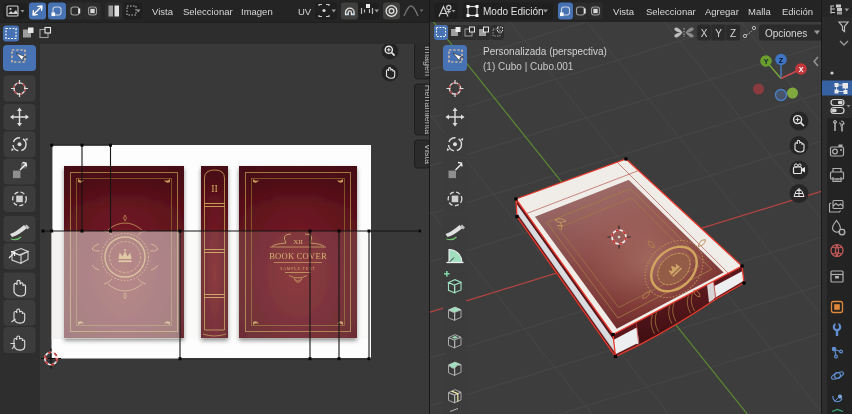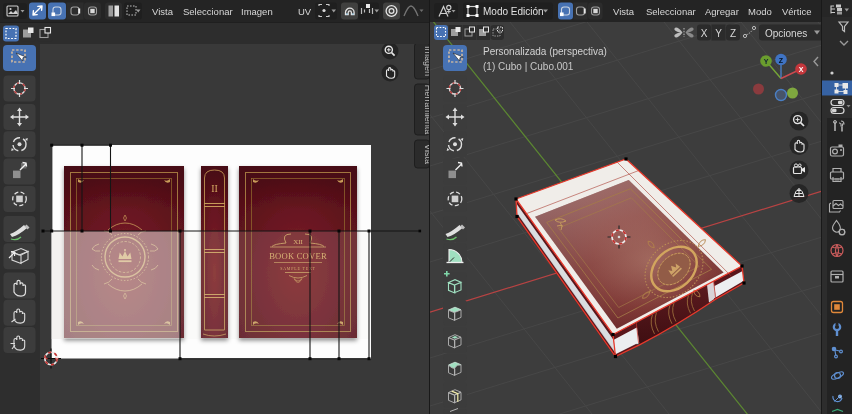--- a/index.html
+++ b/index.html
@@ -307,22 +307,22 @@
   <rect x="131.5" y="7" width="8" height="8" rx="2.5" fill="none" stroke="#c9d3e2" stroke-width="1.1"></rect>
   <rect x="130" y="12.5" width="3.6" height="3.6" fill="#fff"></rect>
   <rect x="146.5" y="7" width="8" height="8" rx="2.5" fill="none" stroke="#9d9d9d" stroke-width="1.1"></rect>
   <path d="M154.7 8.5 l0 5" stroke="#e8e8e8" stroke-width="2"></path>
   <rect x="161.5" y="7" width="8" height="8" rx="2.5" fill="none" stroke="#9d9d9d" stroke-width="1.1"></rect>
   <rect x="163.3" y="8.8" width="4.4" height="4.4" fill="#d8d8d8"></rect>
 </svg>
 <span class="menu" style="left:613px;">Vista</span>
 <span class="menu" style="left:646px;">Seleccionar</span>
 <span class="menu" style="left:705px;">Agregar</span>
-<span class="menu" style="left:748px;">Modo</span>
-<span class="menu" style="left:782px;">Vértice</span>
+<span class="menu" style="left:748px;">Malla</span>
+<span class="menu" style="left:782px;">Edición</span>
 
 <svg id="vp" width="392" height="392" style="left:430px;top:22px;" viewBox="430 22 392 392">
 <defs>
   <radialGradient id="covG" cx="0.62" cy="0.55" r="0.7">
     <stop offset="0" stop-color="#95584e"></stop>
           <stop offset="0.45" stop-color="#7a322f"></stop>
           <stop offset="1" stop-color="#591a20"></stop>
   </radialGradient>
   <linearGradient id="spineG" x1="0" y1="0" x2="0" y2="1">
     <stop offset="0" stop-color="#5d1b1f"></stop>

